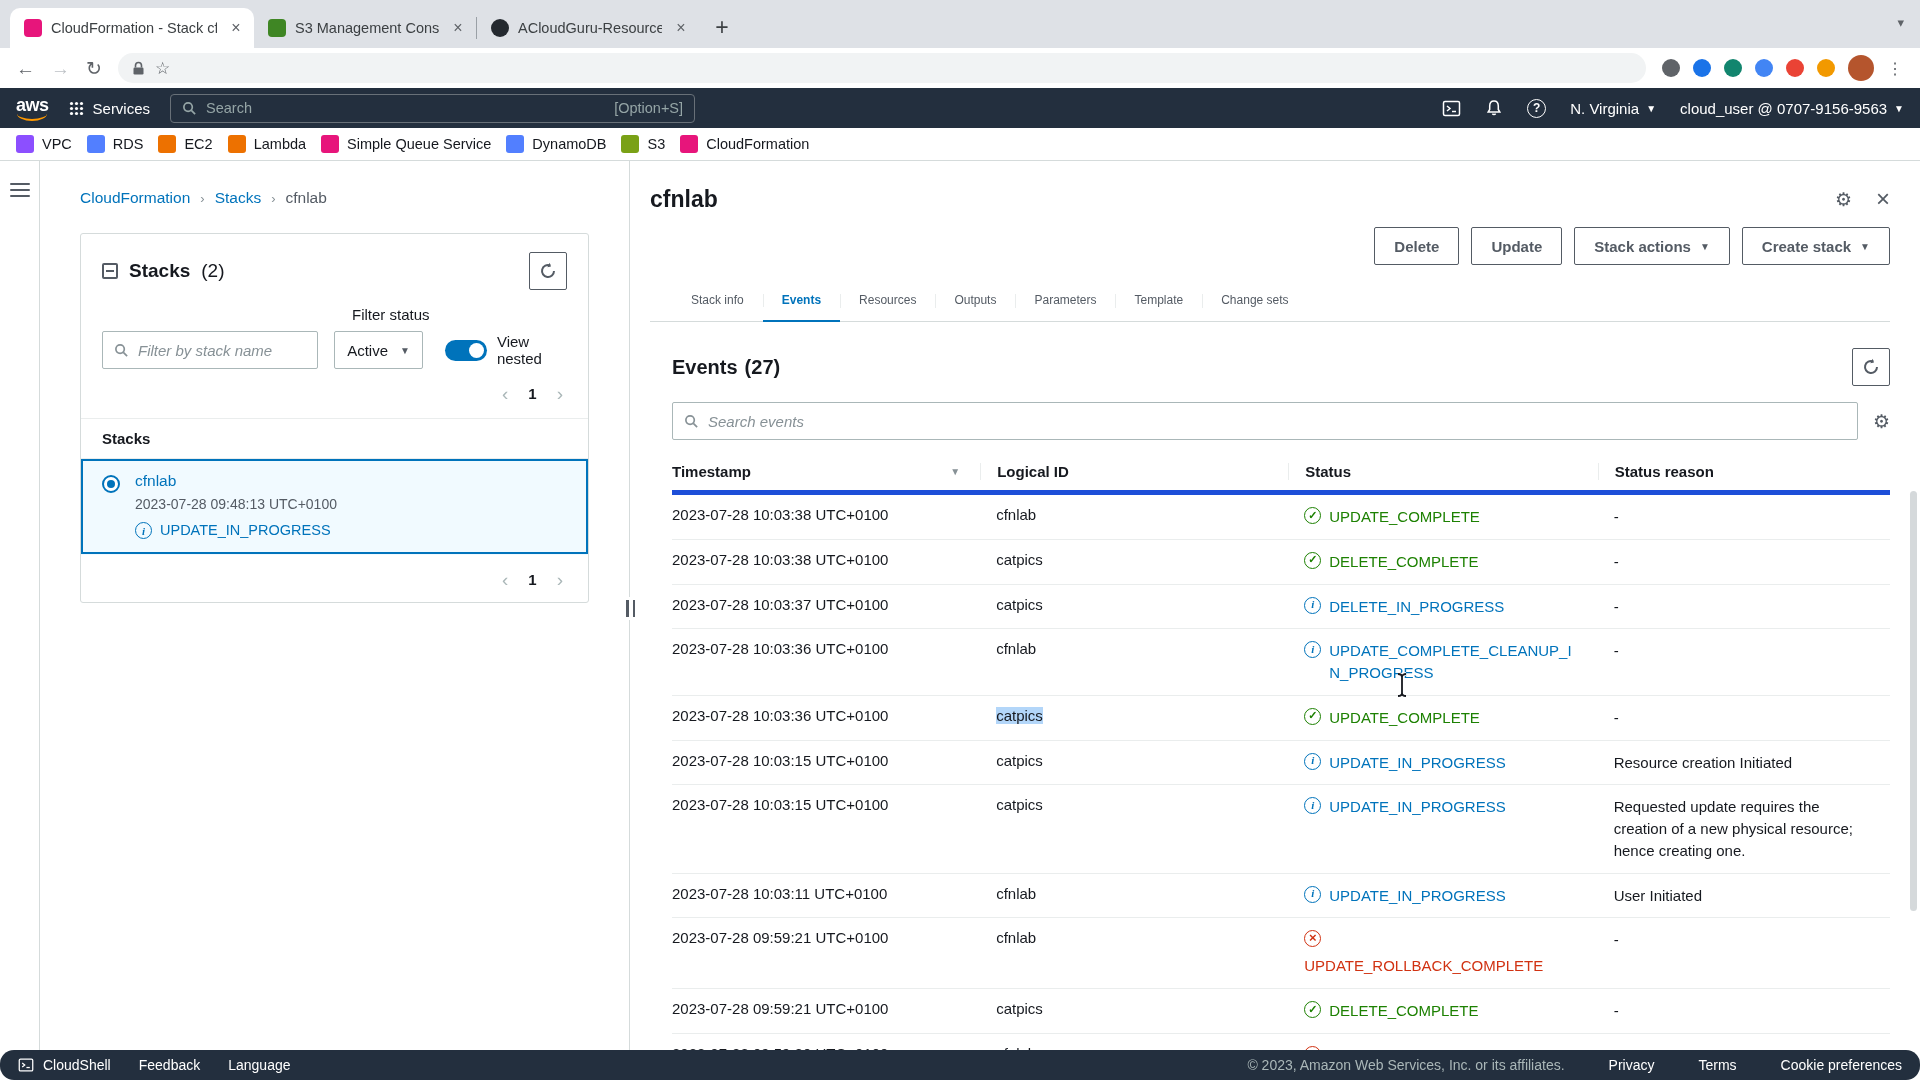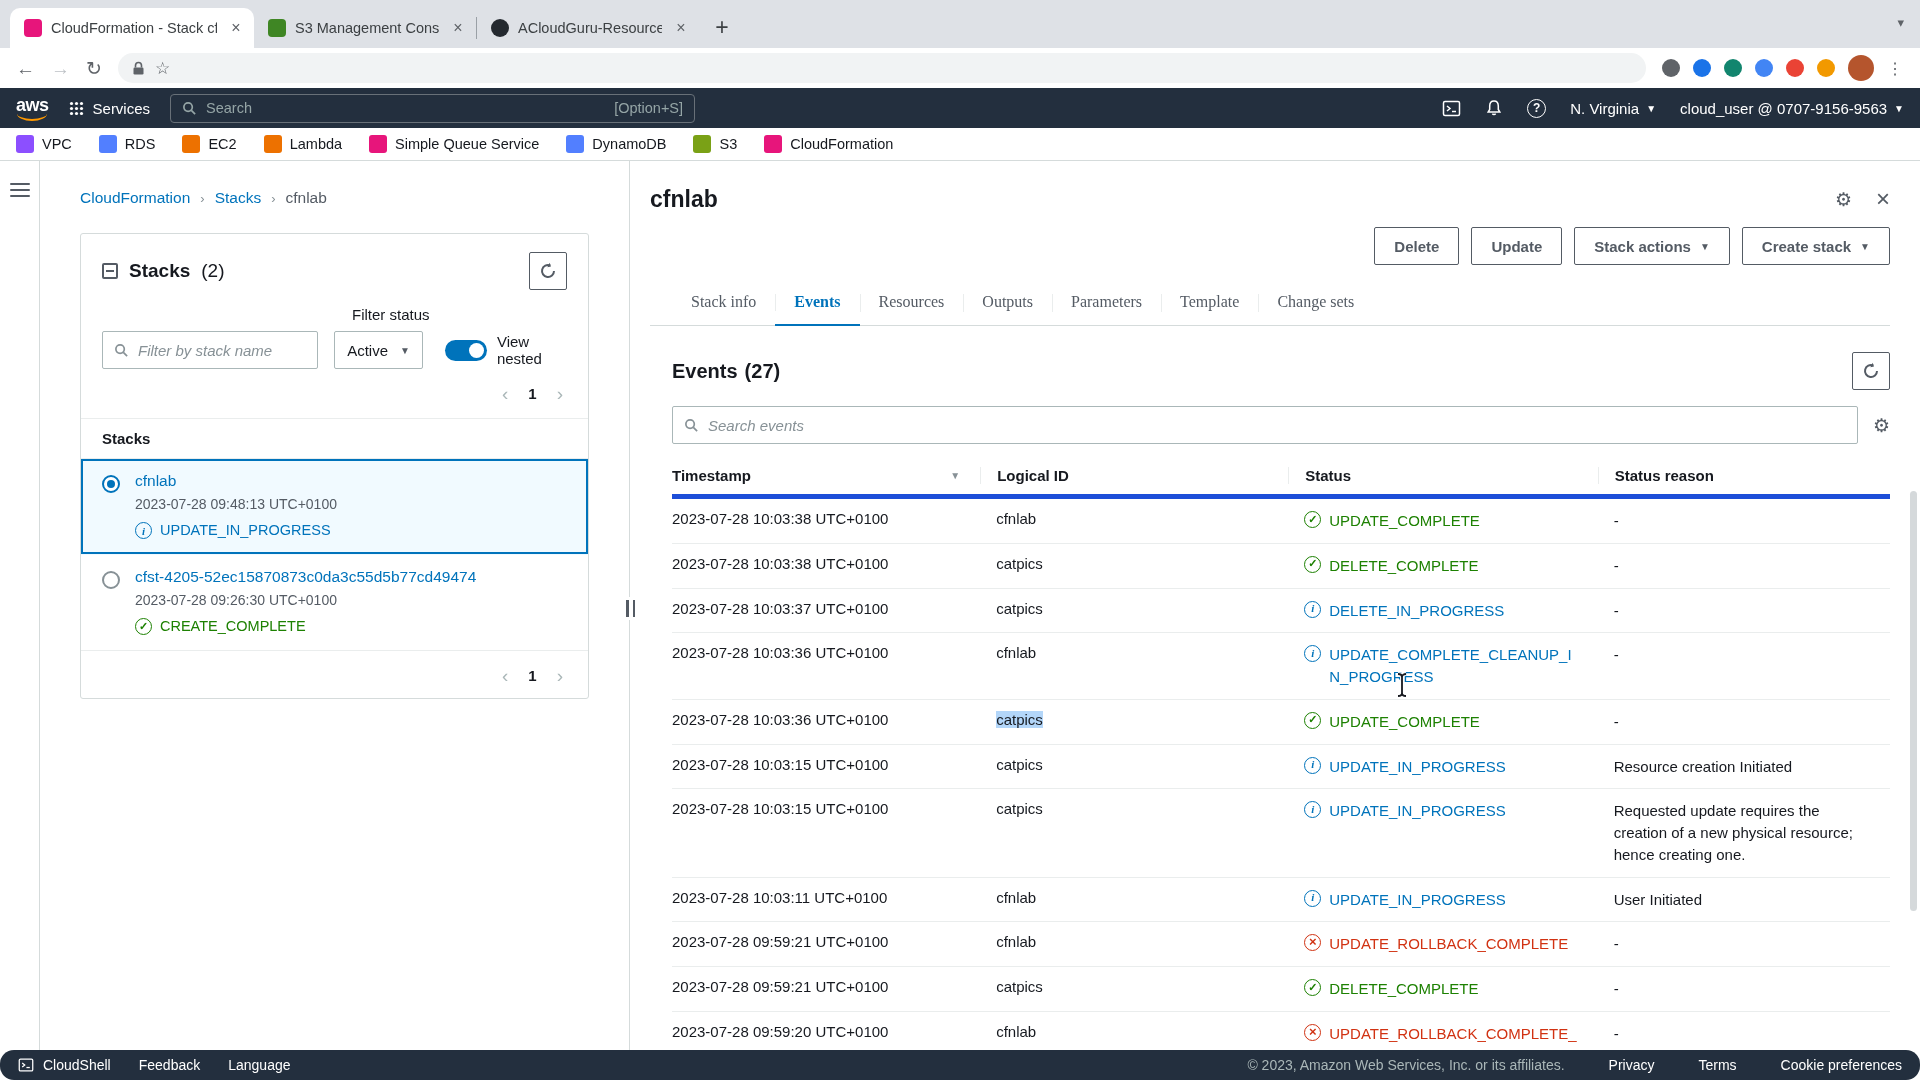--- a/index.html
+++ b/index.html
@@ -36,21 +36,21 @@
   .aws-logo::after{content:"";position:absolute;left:1px;right:2px;bottom:0;height:7px;border-bottom:2.5px solid #ff9900;border-radius:0 0 60% 60%/0 0 100% 100%;}
   .services{display:flex;align-items:center;gap:9px;font-size:15px;}
   .aws-search{width:525px;height:29px;border:1px solid #687078;border-radius:4px;display:flex;align-items:center;padding:0 11px;gap:9px;color:#95a5a6;font-size:14.5px;}
   .aws-search .short{margin-left:auto;}
   .header-right{margin-left:auto;display:flex;align-items:center;gap:24px;font-size:15px;}
   .help-circle{width:19px;height:19px;border:1.6px solid #fff;border-radius:50%;display:flex;align-items:center;justify-content:center;font-size:12px;font-weight:bold;}
   .hdr-drop{display:flex;align-items:center;gap:7px;}
   .caret-sm{font-size:10px;}
 
   
-  .fav-bar{height:33px;background:#fff;border-bottom:1px solid #d5dbdb;display:flex;align-items:center;padding:0 16px;gap:27px;}
+  .fav-bar{height:33px;background:#fff;border-bottom:1px solid #d5dbdb;display:flex;align-items:center;padding:0 16px;gap:15px;}
   .fav-item{display:flex;align-items:center;gap:8px;font-size:14.5px;color:#16191f;}
   .fav-icon{width:18px;height:18px;border-radius:3px;flex:none;}
 
   
   .content{height:889px;display:flex;background:#fff;position:relative;overflow:hidden;}
   .nav-strip{width:40px;border-right:1px solid #d5dbdb;padding-top:22px;display:flex;justify-content:center;flex:none;}
   .hamburger{width:20px;display:flex;flex-direction:column;gap:4px;height:16px;}
   .hamburger span{height:2px;background:#545b64;border-radius:1px;}
 
   .sidebar{width:590px;border-right:1px solid #d5dbdb;padding:28px 40px 0 40px;flex:none;}
@@ -84,41 +84,41 @@
   .radio{width:18px;height:18px;border-radius:50%;border:2px solid #879196;background:#fff;flex:none;margin-top:3px;position:relative;}
   .stack-item[data-selected="true"] .radio{border-color:#0073bb;}
   .stack-item[data-selected="true"] .radio::after{content:"";position:absolute;inset:3px;border-radius:50%;background:#0073bb;}
   .stack-name{color:#0073bb;font-size:15.5px;text-decoration:none;word-break:break-all;}
   .stack-ts{color:#545b64;font-size:14px;margin-top:6px;}
   .stack-status{display:flex;align-items:center;gap:8px;margin-top:9px;font-size:14.5px;}
 
   
   [data-status="success"]{color:#1d8102;}
   [data-status="info"]{color:#0073bb;}
-  [data-status="error"]{color:#d13212;}
+  [data-status="error"]{color:#d13212;flex-direction:column;}
   .st-icon{flex:none;width:17px;height:17px;border:1.5px solid currentColor;border-radius:50%;font-size:11px;display:flex;align-items:center;justify-content:center;font-weight:bold;margin-top:1px;}
   [data-status="success"] .st-icon::before{content:"✓";}
   [data-status="info"] .st-icon::before{content:"i";font-family:"Liberation Serif",serif;font-style:italic;}
   [data-status="error"] .st-icon::before{content:"×";font-size:13px;}
 
   
   .split-handle{position:absolute;left:624px;top:436px;display:flex;gap:4px;background:#fff;padding:3px 2px;}
   .split-handle span{width:2.5px;height:17px;background:#545b64;}
 
   
   .main{flex:1;padding:24px 30px 0 20px;display:flex;flex-direction:column;overflow:hidden;position:relative;}
   .main-head{display:flex;align-items:center;}
   .main-title{font-size:23px;font-weight:bold;}
   .head-icons{margin-left:auto;display:flex;gap:24px;color:#545b64;font-size:20px;align-items:center;}
   .actions{display:flex;justify-content:flex-end;gap:12px;margin-top:14px;}
   .aws-btn{height:38px;padding:0 19px;background:#fff;border:1px solid #545b64;border-radius:2px;font-weight:bold;font-size:15px;color:#545b64;display:flex;align-items:center;gap:9px;font-family:inherit;}
   .btn-caret{display:none;font-size:10px;}
   .btn-caret[data-show="true"]{display:inline;}
   .tabs-row{display:flex;margin-top:16px;border-bottom:1px solid #d5dbdb;padding-left:22px;align-items:stretch;}
-  .tab-item{padding:12px 19px 13px;font-size:16px;color:#545b64;position:relative;font-family:Liberation Serif, serif;}
+  .tab-item{padding:12px 19px 13px;font-size:12px;color:#545b64;position:relative;}
   .tab-item:not(:first-child)::before{content:"";position:absolute;left:0;top:13px;bottom:13px;width:1px;background:#eaeded;}
   .tab-item[data-active="true"]{color:#0073bb;font-weight:bold;border-bottom:2.5px solid #0073bb;margin-bottom:-1px;}
   .events-head{display:flex;align-items:center;margin-top:26px;padding:0 0 0 22px;}
   .events-title{font-size:20px;font-weight:bold;}
   .events-count{font-size:20px;font-weight:bold;margin-left:7px;color:#16191f;}
   .events-head .refresh-btn{margin-left:auto;}
   .search-row{display:flex;align-items:center;margin-top:16px;margin-left:22px;gap:15px;}
   .events-search{flex:1;}
   .gear-icon{color:#545b64;font-size:19px;line-height:1;}
   .etable{margin:14px 0 0 22px;}
@@ -358,31 +358,20 @@
             <div class="stack-info">
               <a class="stack-name">cfnlab</a>
               <div class="stack-ts">2023-07-28 09:48:13 UTC+0100</div>
               <div class="stack-status" data-status="info">
                 <span class="st-icon"></span>
                 <span>UPDATE_IN_PROGRESS</span>
               </div>
             </div>
           </div>
 
-          <div class="stack-item">
-            <span class="radio"></span>
-            <div class="stack-info">
-              <a class="stack-name">cfst-4205-52ec15870873c0da3c55d5b77cd49474</a>
-              <div class="stack-ts">2023-07-28 09:26:30 UTC+0100</div>
-              <div class="stack-status" data-status="success">
-                <span class="st-icon"></span>
-                <span>CREATE_COMPLETE</span>
-              </div>
-            </div>
-          </div>
 
         <div class="pagination">
           <span>‹</span>
           <span class="page-num">1</span>
           <span>›</span>
         </div>
       </div>
     </div>
 
     <div class="split-handle">

